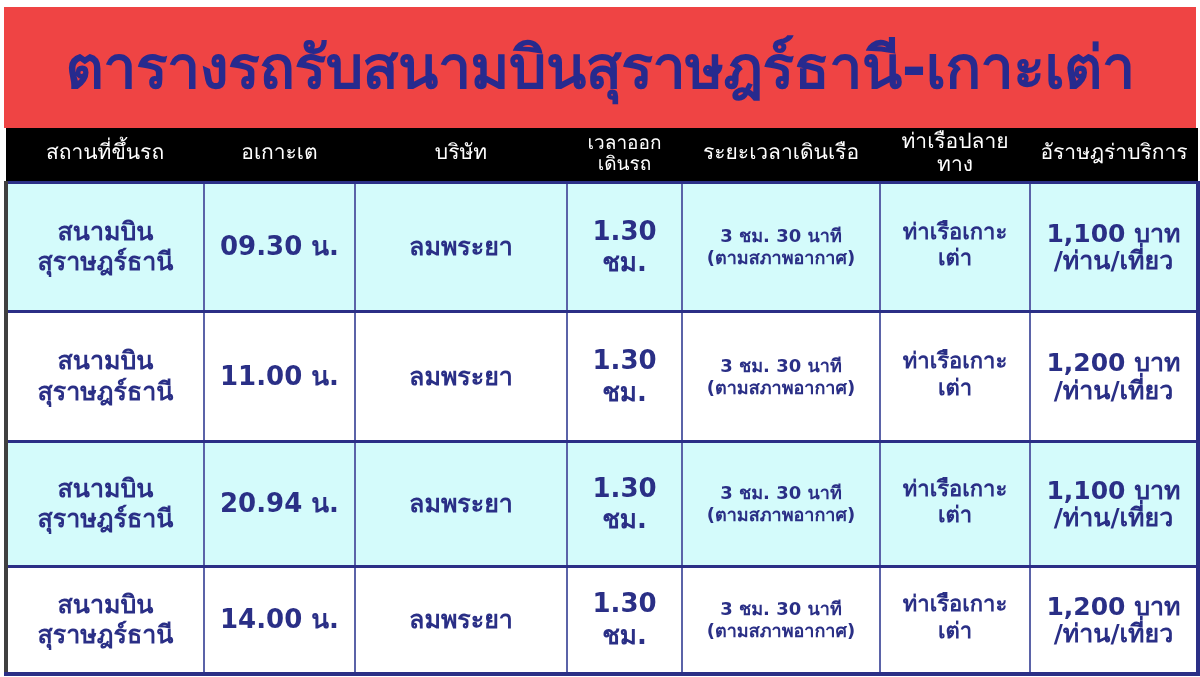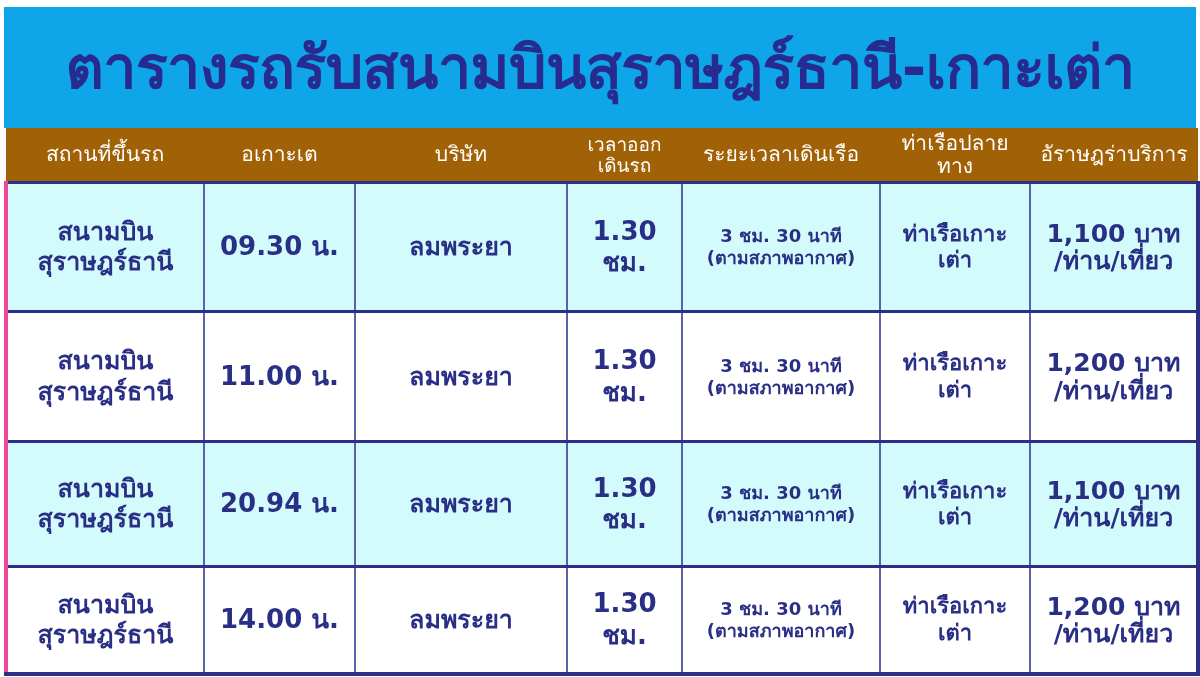--- a/index.html
+++ b/index.html
@@ -23,21 +23,21 @@
     background: #ffffff;
   }
 
   
   .title-band {
     position: absolute;
     left: 4px;
     top: 7px;
     width: 1192px;
     height: 121px;
-    background: #0ea5e9;
+    background: #ef4444;
     box-sizing: border-box;
     display: flex;
     align-items: center;
     justify-content: center;
   }
   .title-text {
     color: #272a8e;
     font-size: 59px;
     font-weight: 700;
     letter-spacing: -0.5px;
@@ -59,21 +59,22 @@
   .schedule-table th,
   .schedule-table td {
     box-sizing: border-box;
     text-align: center;
     vertical-align: middle;
     padding: 4px 5px;
   }
 
   
   thead tr {
-    background: #a16207;
+    background: #000000;
+    font-family: Liberation Mono, monospace;
   }
   thead th {
     height: 53px;
     color: #ffffff;
     font-size: 21px;
     font-weight: 400;
     line-height: 1.08;
     border: none;
   }
   thead th.small {
@@ -84,21 +85,21 @@
   tbody td {
     color: #2a2f86;
     font-size: 25px;
     font-weight: 700;
     line-height: 1.22;
     border-left: 2px solid #5b63a8;
     border-right: 2px solid #5b63a8;
     border-top: 3px solid #2b2f86;
   }
   tbody tr td:first-child {
-    border-left: 4px solid #ec4899;
+    border-left: 4px solid #404040;
   }
   tbody tr td:last-child {
     border-right: 4px solid #2b2f86;
     text-align: center;
   }
   tbody tr:last-child td {
     border-bottom: 4px solid #2b2f86;
   }
   tbody tr.shade td {
     background: #d4fbfb;
@@ -109,21 +110,21 @@
 
   tbody tr.r1 td { height: 129px; }
   tbody tr.r2 td { height: 130px; }
   tbody tr.r3 td { height: 125px; }
   tbody tr.r4 td { height: 107px; }
   td.col-place   { font-size: 25px; }
   td.col-time    { font-size: 26px; }
   td.col-company { font-size: 25px; text-align: center; }
   td.col-bus     { font-size: 26px; }
   td.col-boat    { font-size: 18px; }
-  td.col-pier    { font-size: 22px; }
+  td.col-pier    { font-size: 22px; font-family: Liberation Mono, monospace; }
   td.col-price   { font-size: 25px; line-height: 1.1; }
 </style>
 </head>
 <body>
 
 <div class="page">
 
   <div class="title-band">
     <div class="title-text">ตารางรถรับสนามบินสุราษฎร์ธานี-เกาะเต่า</div>
   </div>

